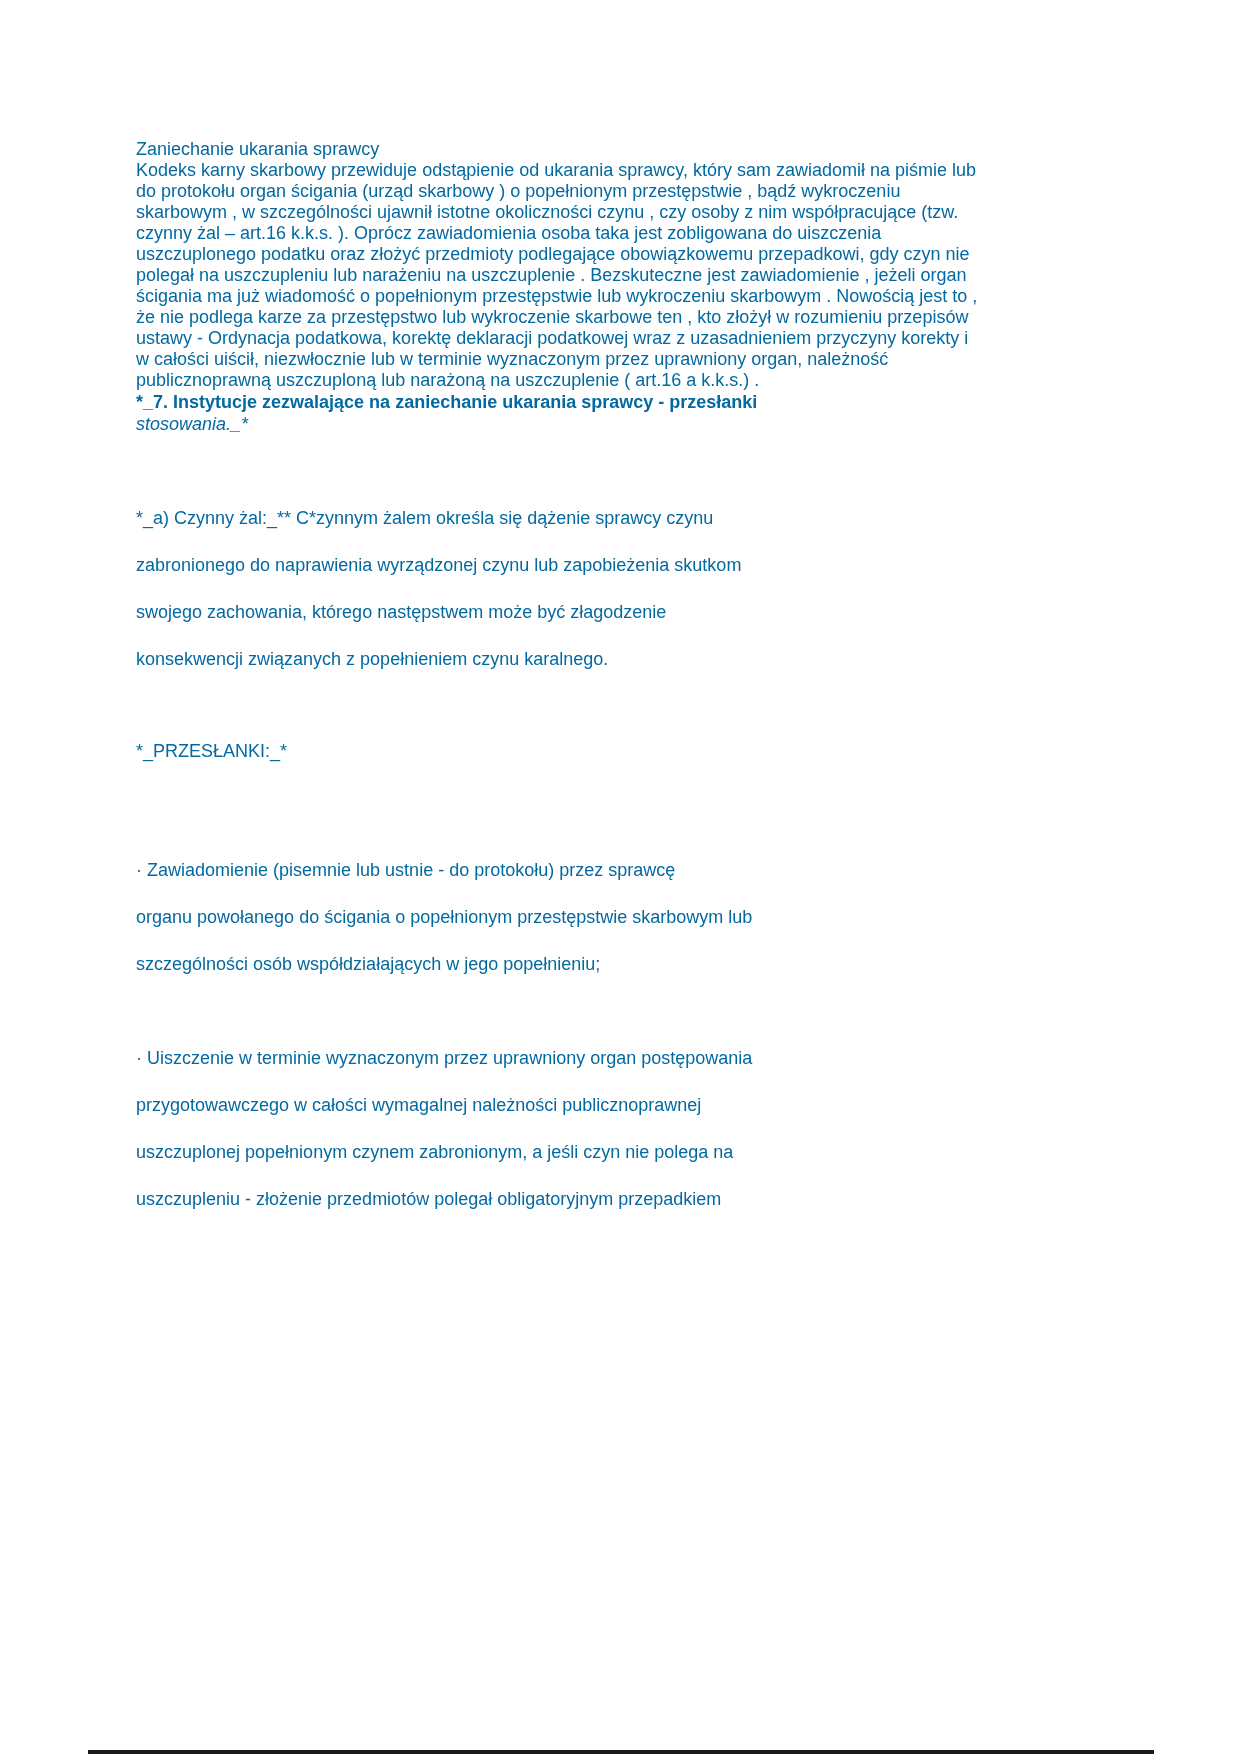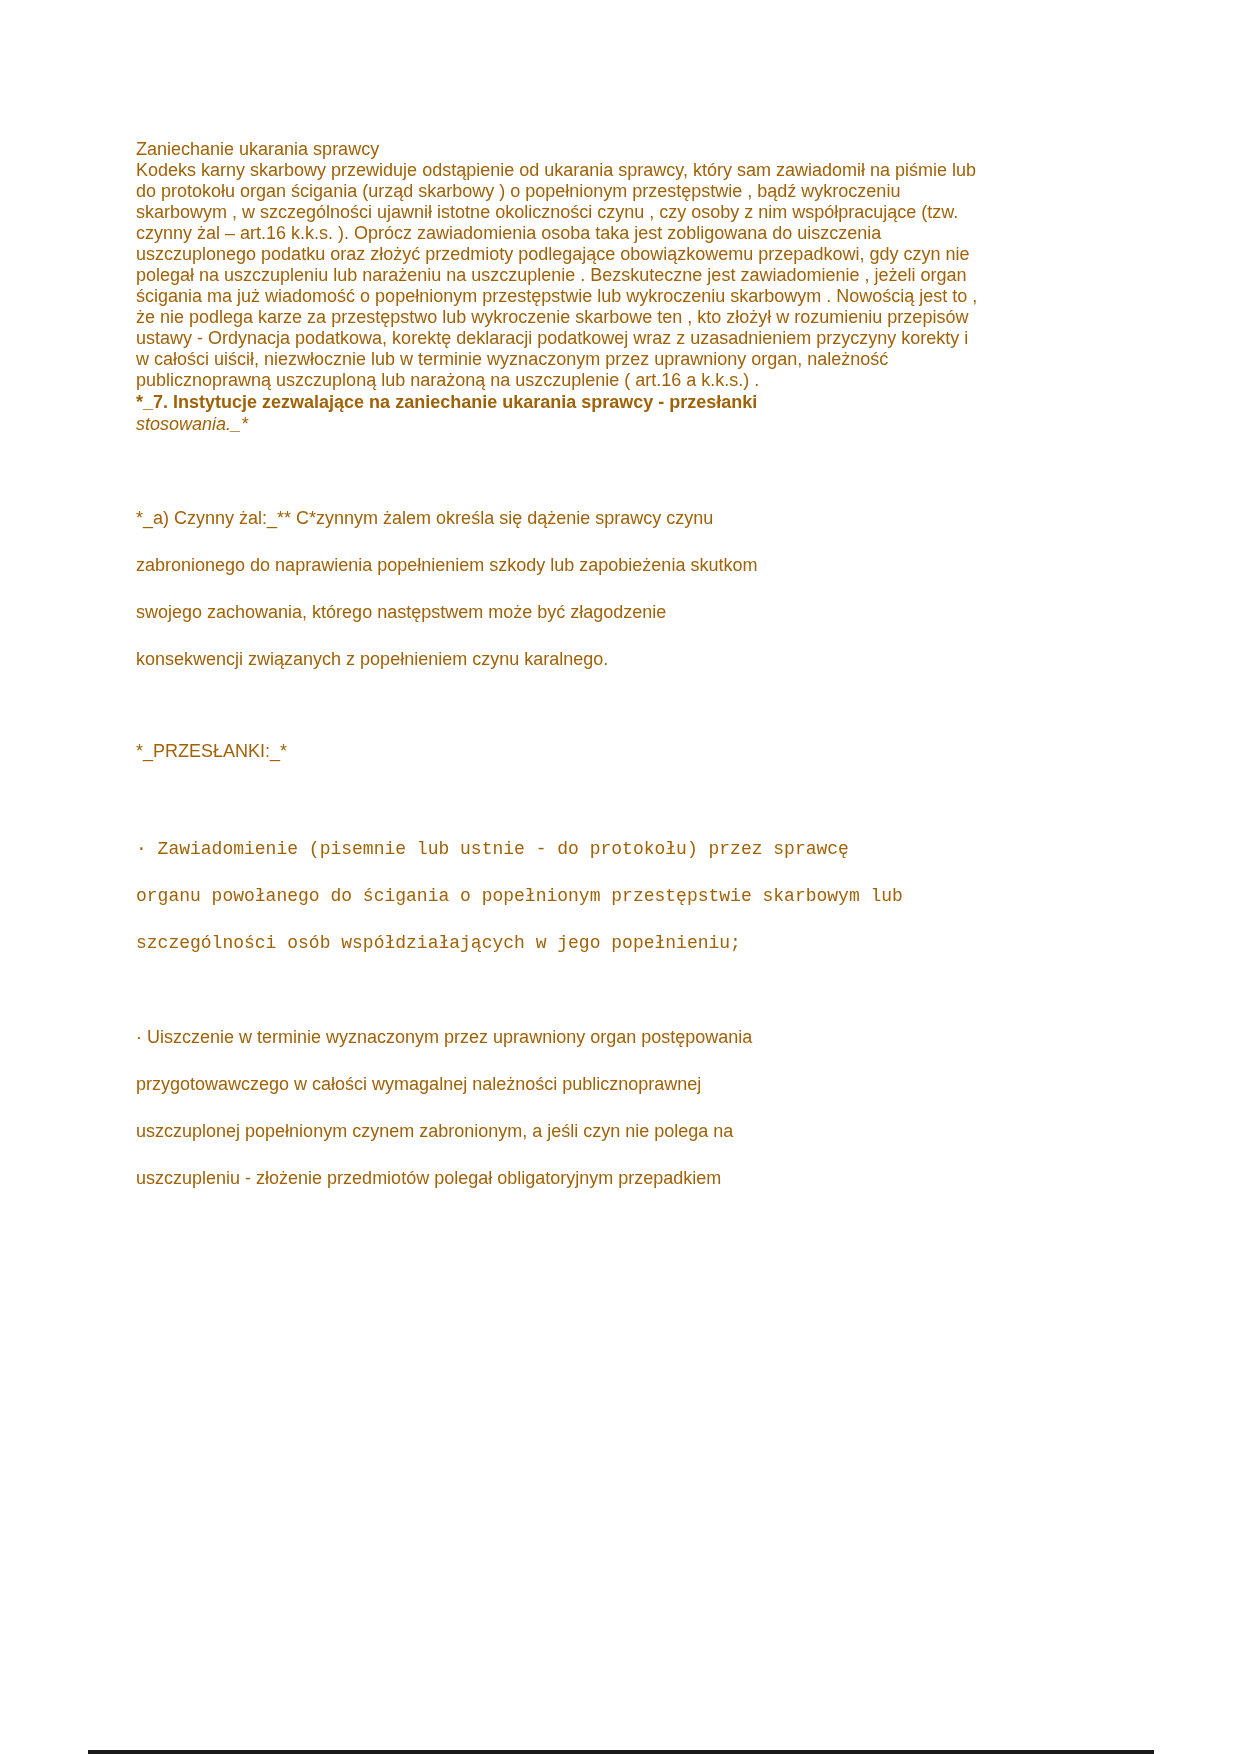--- a/index.html
+++ b/index.html
@@ -10,21 +10,21 @@
   .page {
     position: relative;
     width: 1240px;
     height: 1754px;
     margin: 0 auto;
     background: #ffffff;
     box-sizing: border-box;
     padding: 138px 140px 0 136px;
     font-family: "Liberation Sans", sans-serif;
     font-size: 18px;
-    color: #a16207;
+    color: #0369a1;
     overflow: hidden;
   }
   .page p {
     margin: 0;
   }
   .title {
     line-height: 22px;
   }
   .intro {
     margin-top: 24px;
@@ -46,21 +46,21 @@
   }
   .group .dline {
     line-height: 22px;
     margin-bottom: 25px; 
   }
   .group .dline:last-child {
     margin-bottom: 0;
   }
   .g-section-a   { margin-top: 72px; }
   .g-przeslanki  { margin-top: 70px; }
-  .g-bullet1     { margin-top: 76px; font-family: Liberation Mono, monospace; }
+  .g-bullet1     { margin-top: 97px; }
   .g-bullet2     { margin-top: 72px; }
   .bottom-edge {
     position: absolute;
     left: 88px;
     right: 86px;
     bottom: 0;
     height: 4px;
     background: #1a1a1a;
   }
 </style>
@@ -72,21 +72,21 @@
   <p class="title">Zaniechanie ukarania sprawcy</p>
 
   <p class="intro">Kodeks karny skarbowy przewiduje odstąpienie od ukarania sprawcy, który sam zawiadomił na piśmie lub do protokołu organ ścigania (urząd skarbowy ) o popełnionym przestępstwie , bądź wykroczeniu skarbowym , w szczególności ujawnił istotne okoliczności czynu , czy osoby z nim współpracujące (tzw. czynny żal – art.16 k.k.s. ). Oprócz zawiadomienia osoba taka jest zobligowana do uiszczenia uszczuplonego podatku oraz złożyć przedmioty podlegające obowiązkowemu przepadkowi, gdy czyn nie polegał na uszczupleniu lub narażeniu na uszczuplenie . Bezskuteczne jest zawiadomienie , jeżeli organ ścigania ma już wiadomość o popełnionym przestępstwie lub wykroczeniu skarbowym . Nowością jest to , że nie podlega karze za przestępstwo lub wykroczenie skarbowe ten , kto złożył w rozumieniu przepisów ustawy - Ordynacja podatkowa, korektę deklaracji podatkowej wraz z uzasadnieniem przyczyny korekty i w całości uiścił, niezwłocznie lub w terminie wyznaczonym przez uprawniony organ, należność publicznoprawną uszczuploną lub narażoną na uszczuplenie ( art.16 a k.k.s.) .</p>
 
   <p class="h7">*_7. Instytucje zezwalające na zaniechanie ukarania sprawcy - przesłanki</p>
 
   <p class="h7b">stosowania._*</p>
 
   <div class="group g-section-a">
     <p class="dline">*_a) Czynny żal:_** C*zynnym żalem określa się dążenie sprawcy czynu</p>
-    <p class="dline">zabronionego do naprawienia popełnieniem szkody lub zapobieżenia skutkom</p>
+    <p class="dline">zabronionego do naprawienia wyrządzonej czynu lub zapobieżenia skutkom</p>
     <p class="dline">swojego zachowania, którego następstwem może być złagodzenie</p>
     <p class="dline">konsekwencji związanych z popełnieniem czynu karalnego.</p>
   </div>
 
   <div class="group g-przeslanki">
     <p class="dline">*_PRZESŁANKI:_*</p>
   </div>
 
   <div class="group g-bullet1">
     <p class="dline">· Zawiadomienie (pisemnie lub ustnie - do protokołu) przez sprawcę</p>

